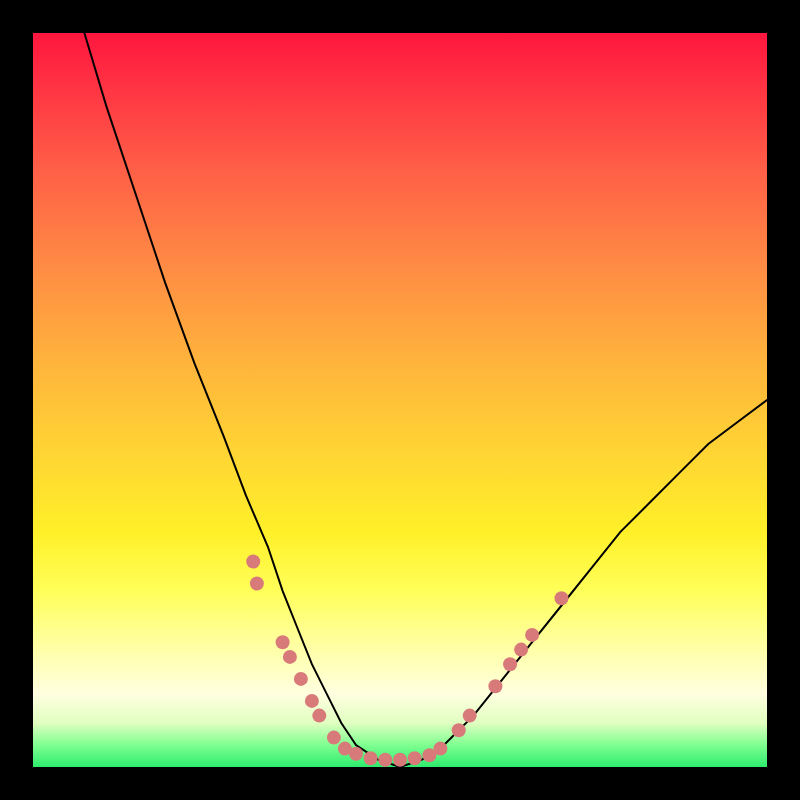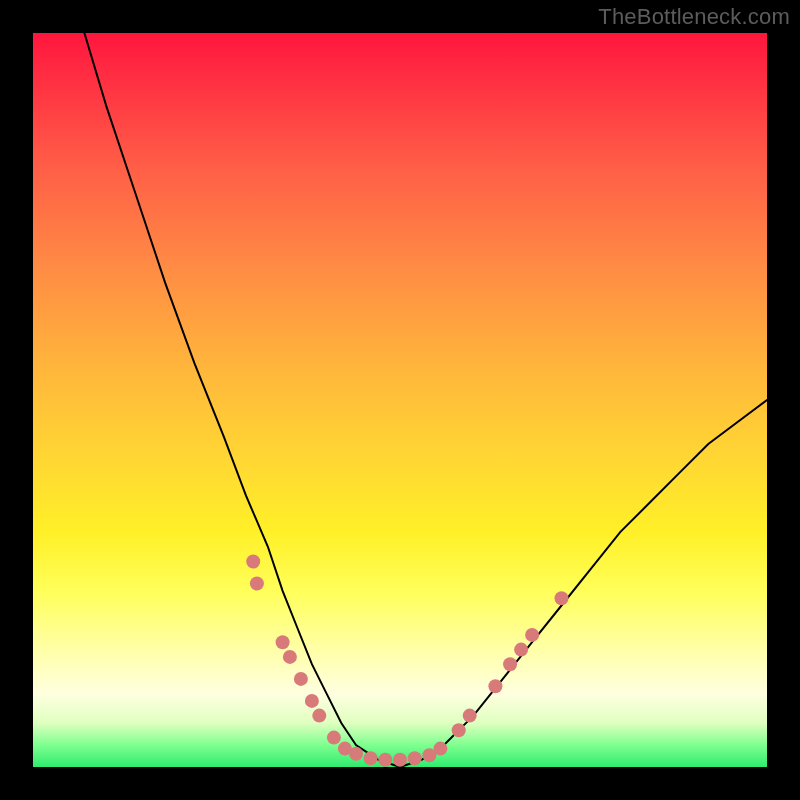--- a/index.html
+++ b/index.html
@@ -57,21 +57,20 @@
     left: 0;
     top: 0;
     width: 734px;
     height: 734px;
   }
 </style>
 </head>
 <body>
 
 <div class="frame">
-  <div class="watermark">TheBottleneck.com</div>
   <div class="plot">
     <svg class="curve" viewBox="0 0 734 734" preserveAspectRatio="none">
       <g id="curve-layer">
           <path d="M51.4 0.0 L73.4 73.4 L102.8 161.5 L132.1 249.6 L161.5 330.3 L190.8 403.7 L212.9 462.4 L234.9 513.8 L249.6 557.8 L264.2 594.5 L278.9 631.2 L293.6 660.6 L308.3 690.0 L323.0 712.0 L345.0 726.7 L367.0 734.0 L389.0 726.7 L411.0 712.0 L440.4 682.6 L469.8 645.9 L499.1 609.2 L528.5 572.5 L557.8 535.8 L587.2 499.1 L616.6 469.8 L645.9 440.4 L675.3 411.0 L704.6 389.0 L734.0 367.0" fill="none" stroke="#000000" stroke-width="2" stroke-linecap="round"></path>
         </g>
       <g id="marker-layer">
           <circle cx="220.2" cy="528.5" r="7" fill="#d97a7a"></circle>
           <circle cx="223.9" cy="550.5" r="7" fill="#d97a7a"></circle>
           <circle cx="249.6" cy="609.2" r="7" fill="#d97a7a"></circle>
           <circle cx="256.9" cy="623.9" r="7" fill="#d97a7a"></circle>

